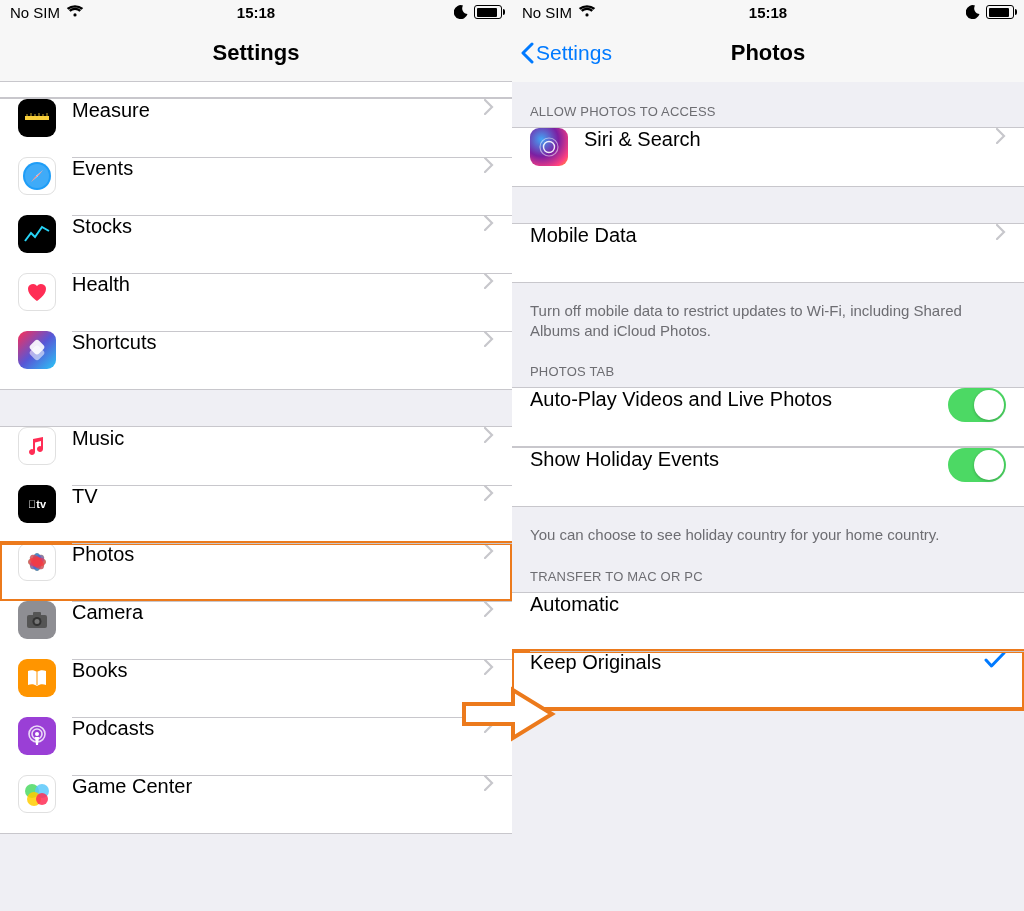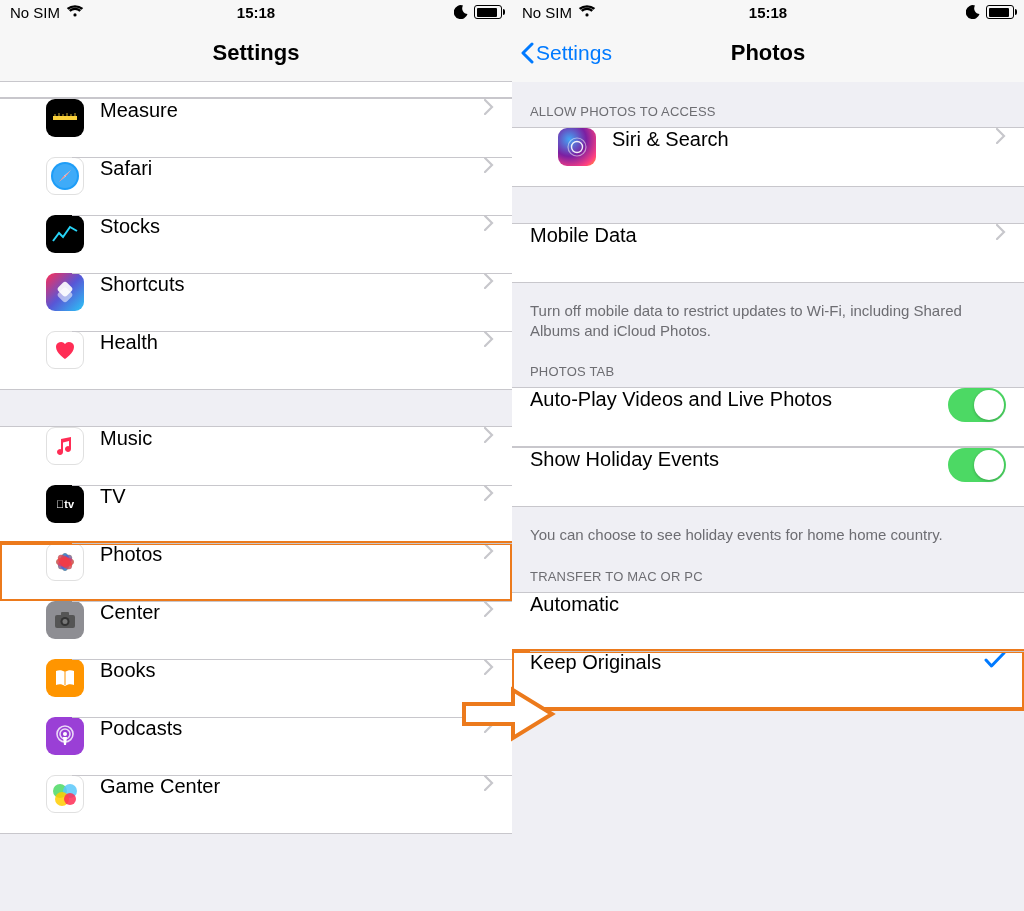--- a/index.html
+++ b/index.html
@@ -94,21 +94,20 @@
     background: #c8c7cc;
   }
   .cell.no-icon + .cell.no-icon::before,
   .cell.no-icon::before { left: 18px; }
   .cell .icon-slot {
     width: 38px; height: 38px;
     border-radius: 9px;
     margin-right: 16px;
     display: flex; align-items: center; justify-content: center;
     flex-shrink: 0;
-    margin-left: 28px;
   }
   .cell .label {
     font-size: 20px;
     color: #000;
     flex: 1;
   }
   .chevron {
     color: #c7c7cc;
     flex-shrink: 0;
   }
@@ -234,55 +233,55 @@
       </div>
       <div class="cell">
         <div class="icon-slot bg-white">
           <svg width="34" height="34" viewBox="0 0 34 34">
               <circle cx="17" cy="17" r="14" fill="#1e9df7"></circle>
               <circle cx="17" cy="17" r="12" fill="#fff" opacity="0.15"></circle>
               <path d="M23 11 L18 17 L11 23 L16 17 Z" fill="#fff"></path>
               <path d="M23 11 L18 17 L16 17 L11 23" fill="#ff3b30"></path>
             </svg>
         </div>
-        <span class="label">Safari</span>
+        <span class="label">Events</span>
         <span class="chevron"><svg width="10" height="16" viewBox="0 0 10 16">
               <path d="M1 1l7 7-7 7" stroke="currentColor" stroke-width="2.2" fill="none" stroke-linecap="round"></path>
             </svg></span>
       </div>
       <div class="cell">
         <div class="icon-slot bg-black">
           <svg width="30" height="30" viewBox="0 0 30 30">
               <polyline points="3,22 9,14 13,18 20,8 27,12" stroke="#27d4f7" stroke-width="2" fill="none"></polyline>
             </svg>
         </div>
         <span class="label">Stocks</span>
         <span class="chevron"><svg width="10" height="16" viewBox="0 0 10 16">
               <path d="M1 1l7 7-7 7" stroke="currentColor" stroke-width="2.2" fill="none" stroke-linecap="round"></path>
             </svg></span>
       </div>
       <div class="cell">
+        <div class="icon-slot bg-white">
+          <svg width="26" height="26" viewBox="0 0 26 26">
+              <path d="M13 22s-9-5.7-9-12a5 5 0 0 1 9-3 5 5 0 0 1 9 3c0 6.3-9 12-9 12z" fill="#ff2d55"></path>
+            </svg>
+        </div>
+        <span class="label">Health</span>
+        <span class="chevron"><svg width="10" height="16" viewBox="0 0 10 16">
+              <path d="M1 1l7 7-7 7" stroke="currentColor" stroke-width="2.2" fill="none" stroke-linecap="round"></path>
+            </svg></span>
+      </div>
+      <div class="cell">
         <div class="icon-slot bg-gradient-sc">
           <svg width="26" height="26" viewBox="0 0 26 26">
               <rect x="5" y="5" width="12" height="12" rx="3" fill="#fff" opacity="0.9" transform="rotate(45 13 13)"></rect>
               <rect x="9" y="9" width="12" height="12" rx="3" fill="#fff" opacity="0.55" transform="rotate(45 13 13)"></rect>
             </svg>
         </div>
         <span class="label">Shortcuts</span>
-        <span class="chevron"><svg width="10" height="16" viewBox="0 0 10 16">
-              <path d="M1 1l7 7-7 7" stroke="currentColor" stroke-width="2.2" fill="none" stroke-linecap="round"></path>
-            </svg></span>
-      </div>
-      <div class="cell">
-        <div class="icon-slot bg-white">
-          <svg width="26" height="26" viewBox="0 0 26 26">
-              <path d="M13 22s-9-5.7-9-12a5 5 0 0 1 9-3 5 5 0 0 1 9 3c0 6.3-9 12-9 12z" fill="#ff2d55"></path>
-            </svg>
-        </div>
-        <span class="label">Health</span>
         <span class="chevron"><svg width="10" height="16" viewBox="0 0 10 16">
               <path d="M1 1l7 7-7 7" stroke="currentColor" stroke-width="2.2" fill="none" stroke-linecap="round"></path>
             </svg></span>
       </div>
     </div>
 
     <div class="gap"></div>
 
     <div class="cell-group">
       <div class="cell">
@@ -327,21 +326,21 @@
       </div>
       <div class="cell">
         <div class="icon-slot bg-grey">
           <svg width="26" height="26" viewBox="0 0 26 26">
               <rect x="3" y="8" width="20" height="13" rx="2" fill="#555"></rect>
               <circle cx="13" cy="14.5" r="4.5" fill="#333"></circle>
               <circle cx="13" cy="14.5" r="2.5" fill="#777"></circle>
               <rect x="9" y="5" width="8" height="4" rx="1" fill="#555"></rect>
             </svg>
         </div>
-        <span class="label">Center</span>
+        <span class="label">Camera</span>
         <span class="chevron"><svg width="10" height="16" viewBox="0 0 10 16">
               <path d="M1 1l7 7-7 7" stroke="currentColor" stroke-width="2.2" fill="none" stroke-linecap="round"></path>
             </svg></span>
       </div>
       <div class="cell">
         <div class="icon-slot bg-orange">
           <svg width="26" height="26" viewBox="0 0 26 26">
               <path d="M4 6c3-1 6-1 9 1 3-2 6-2 9-1v14c-3-1-6-1-9 1-3-2-6-2-9-1z" fill="#fff"></path>
               <line x1="13" y1="7" x2="13" y2="20" stroke="#ff9500" stroke-width="1"></line>
             </svg>
@@ -453,21 +452,21 @@
         <span class="toggle"></span>
       </div>
     </div>
 
     <div class="cell-group">
       <div class="cell no-icon">
         <span class="label">Show Holiday Events</span>
         <span class="toggle"></span>
       </div>
     </div>
-    <div class="group-footer">You can choose to see holiday events for home home country.</div>
+    <div class="group-footer">You can choose to see holiday country for your home country.</div>
 
     <div class="group-header" style="padding-top:14px;">TRANSFER TO MAC OR PC</div>
     <div class="cell-group">
       <div class="cell no-icon">
         <span class="label">Automatic</span>
       </div>
       <div class="cell no-icon highlight-orange">
         <span class="label">Keep Originals</span>
         <span class="checkmark">
           <svg width="22" height="18" viewBox="0 0 22 18">

